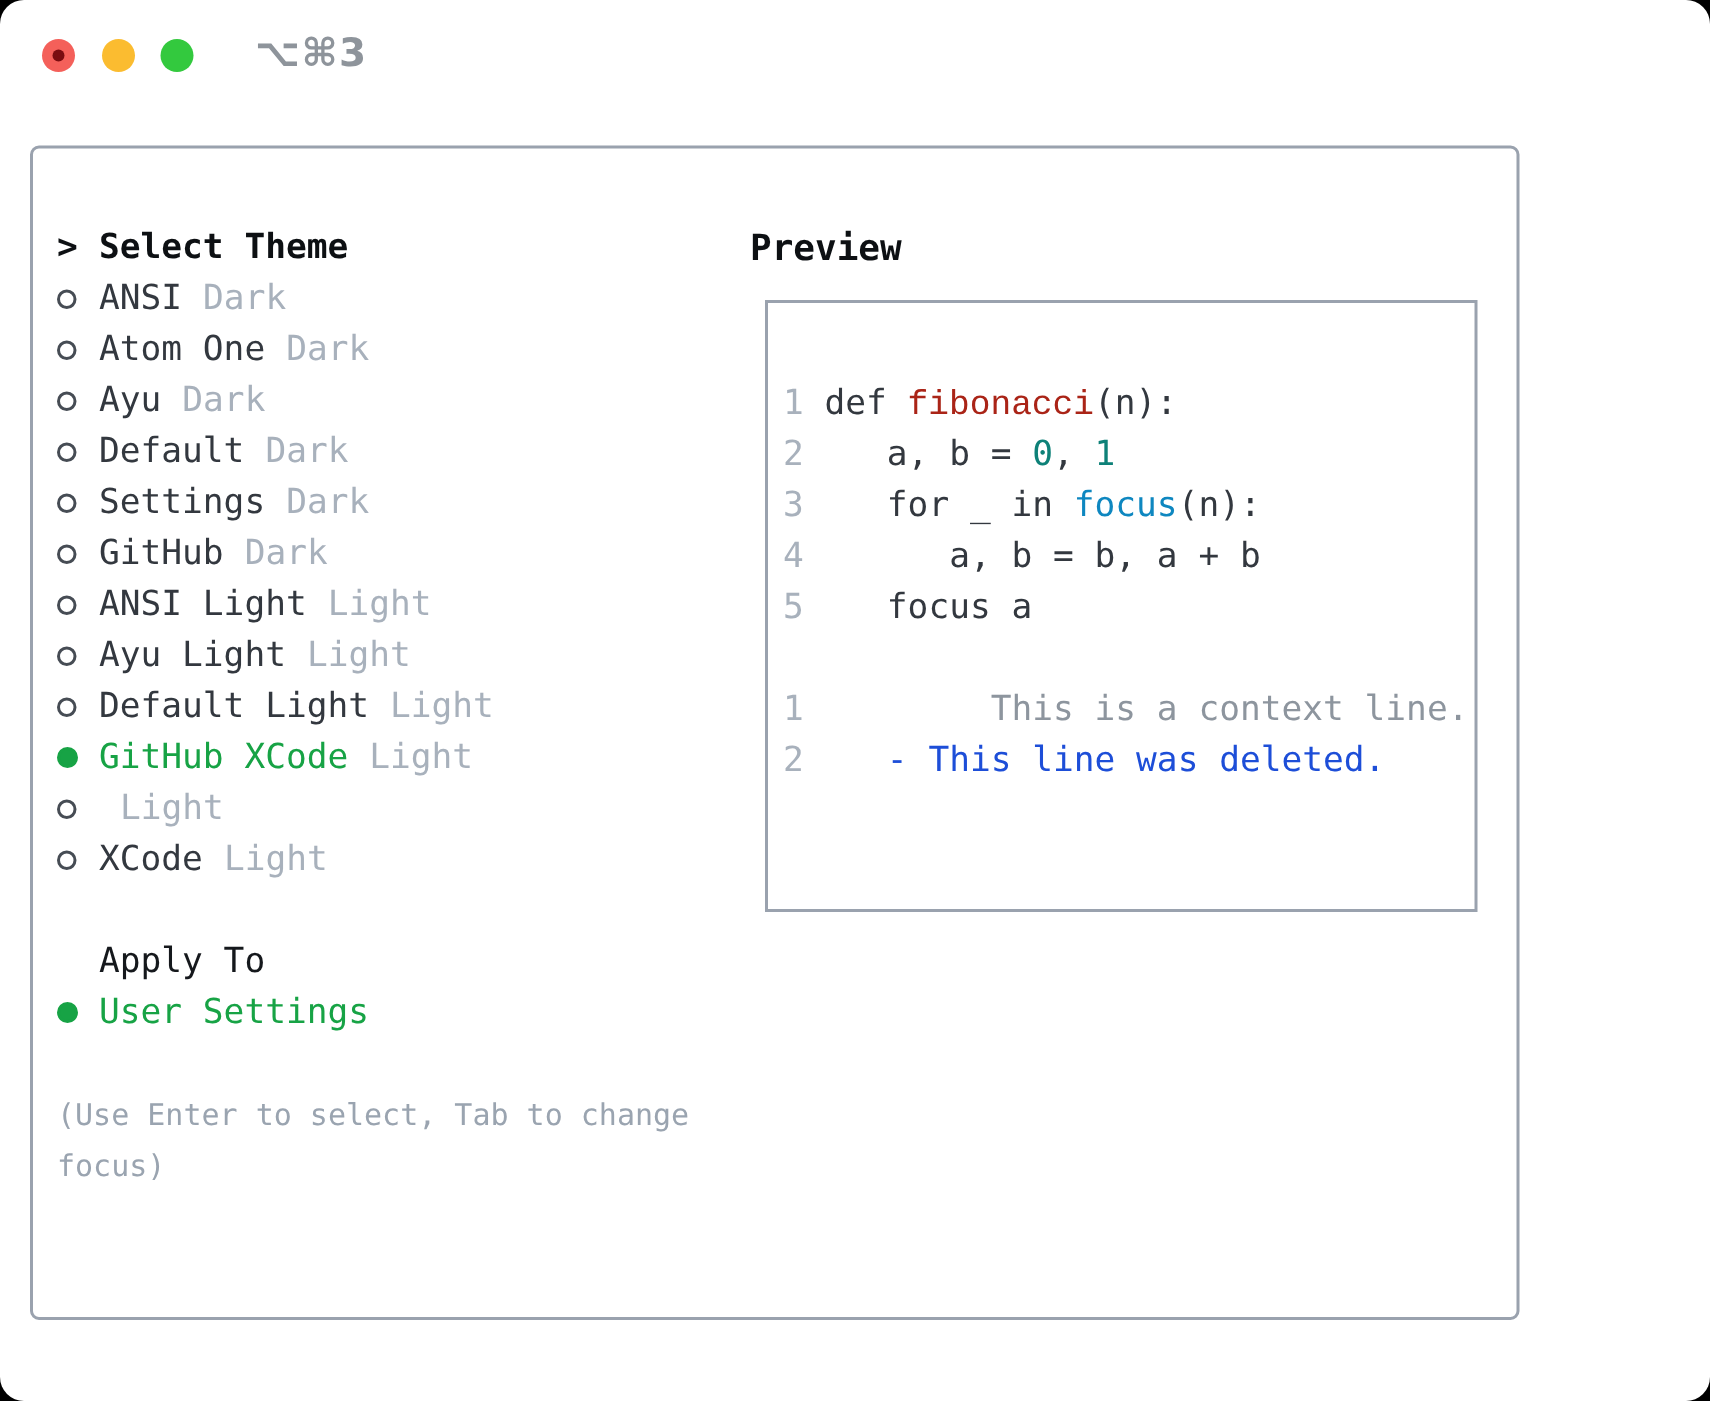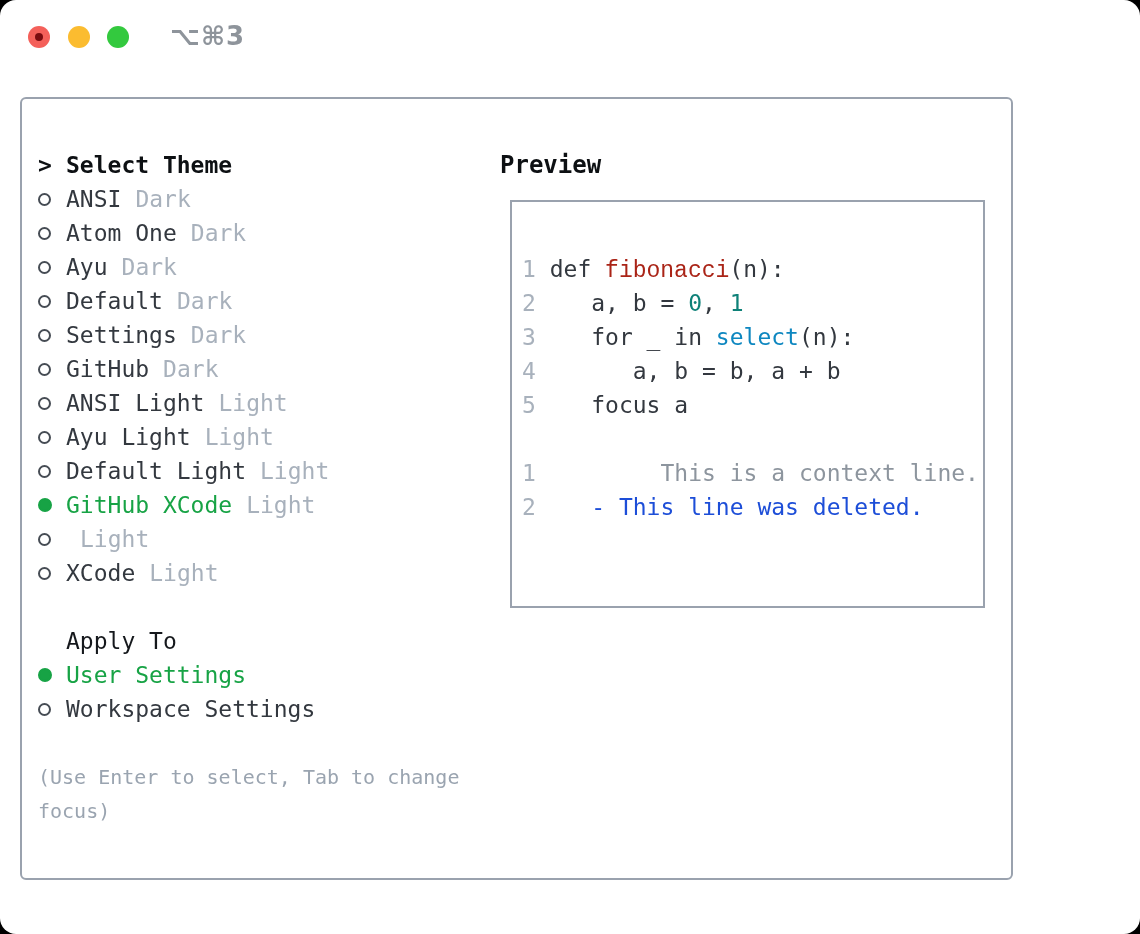--- a/index.html
+++ b/index.html
@@ -154,37 +154,33 @@
     <div class="row">
       <span class="bullet-cell"></span>
       <span class="apply-title">Apply To</span>
     </div>
 
     <div>
         <div class="row apply-row selected">
     <span class="bullet-cell"><span class="bullet"></span></span>
     <span class="row-label">User Settings</span>
   </div>
-        <div class="row apply-row">
-    <span class="bullet-cell"><span class="bullet"></span></span>
-    <span class="row-label">Workspace Settings</span>
-  </div>
       </div>
 
     <div class="spacer"></div>
 
     <div class="hint">(Use Enter to select, Tab to change focus)</div>
   </div>
 
   <div class="preview-title">Preview</div>
   <div class="preview-box">
     <div class="code">
         <div class="cline"><span class="ln">1</span><span class="segs"><span class="c-code">def </span><span class="c-function">fibonacci</span><span class="c-code">(n):</span></span></div>
         <div class="cline"><span class="ln">2</span><span class="segs"><span class="c-code">   a, b = </span><span class="c-number">0</span><span class="c-code">, </span><span class="c-number">1</span></span></div>
-        <div class="cline"><span class="ln">3</span><span class="segs"><span class="c-code">   for _ in </span><span class="c-builtin">select</span><span class="c-code">(n):</span></span></div>
+        <div class="cline"><span class="ln">3</span><span class="segs"><span class="c-code">   for _ in </span><span class="c-builtin">focus</span><span class="c-code">(n):</span></span></div>
         <div class="cline"><span class="ln">4</span><span class="segs"><span class="c-code">      a, b = b, a + b</span></span></div>
         <div class="cline"><span class="ln">5</span><span class="segs"><span class="c-code">   focus a</span></span></div>
         <div class="cline"><span class="ln"></span><span class="segs"></span></div>
         <div class="cline"><span class="ln">1</span><span class="segs"><span class="c-context">        This is a context line.</span></span></div>
         <div class="cline"><span class="ln">2</span><span class="segs"><span class="c-deleted">   - This line was deleted.</span></span></div>
       </div>
   </div>
 
 </div>
 

